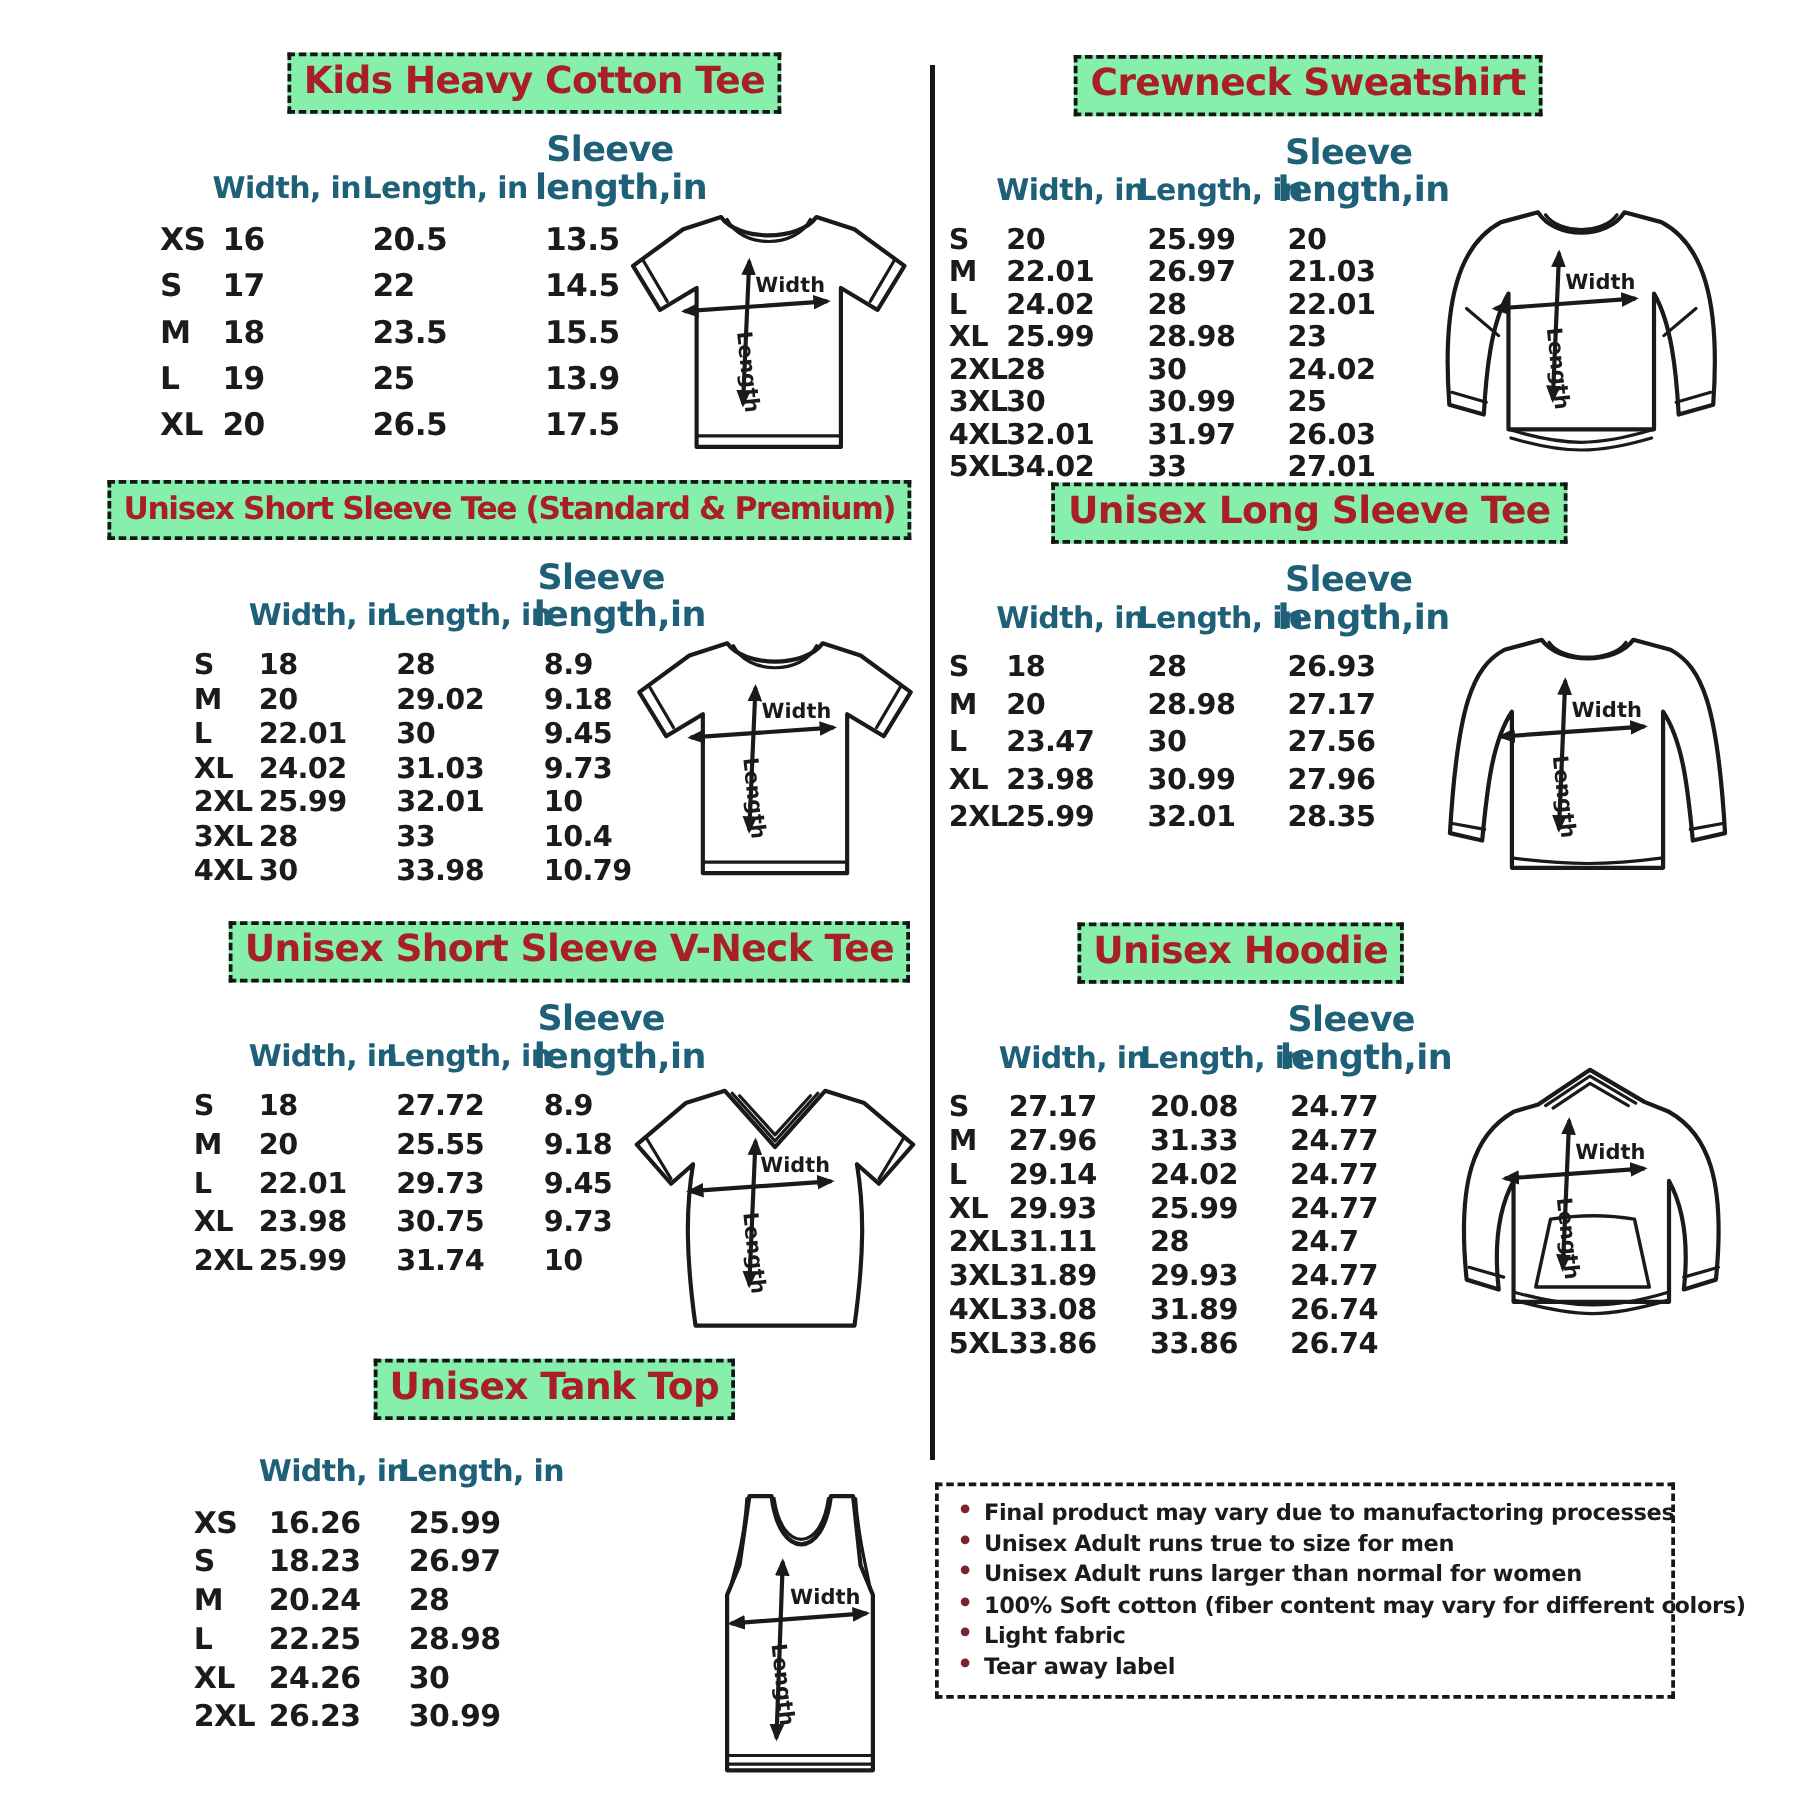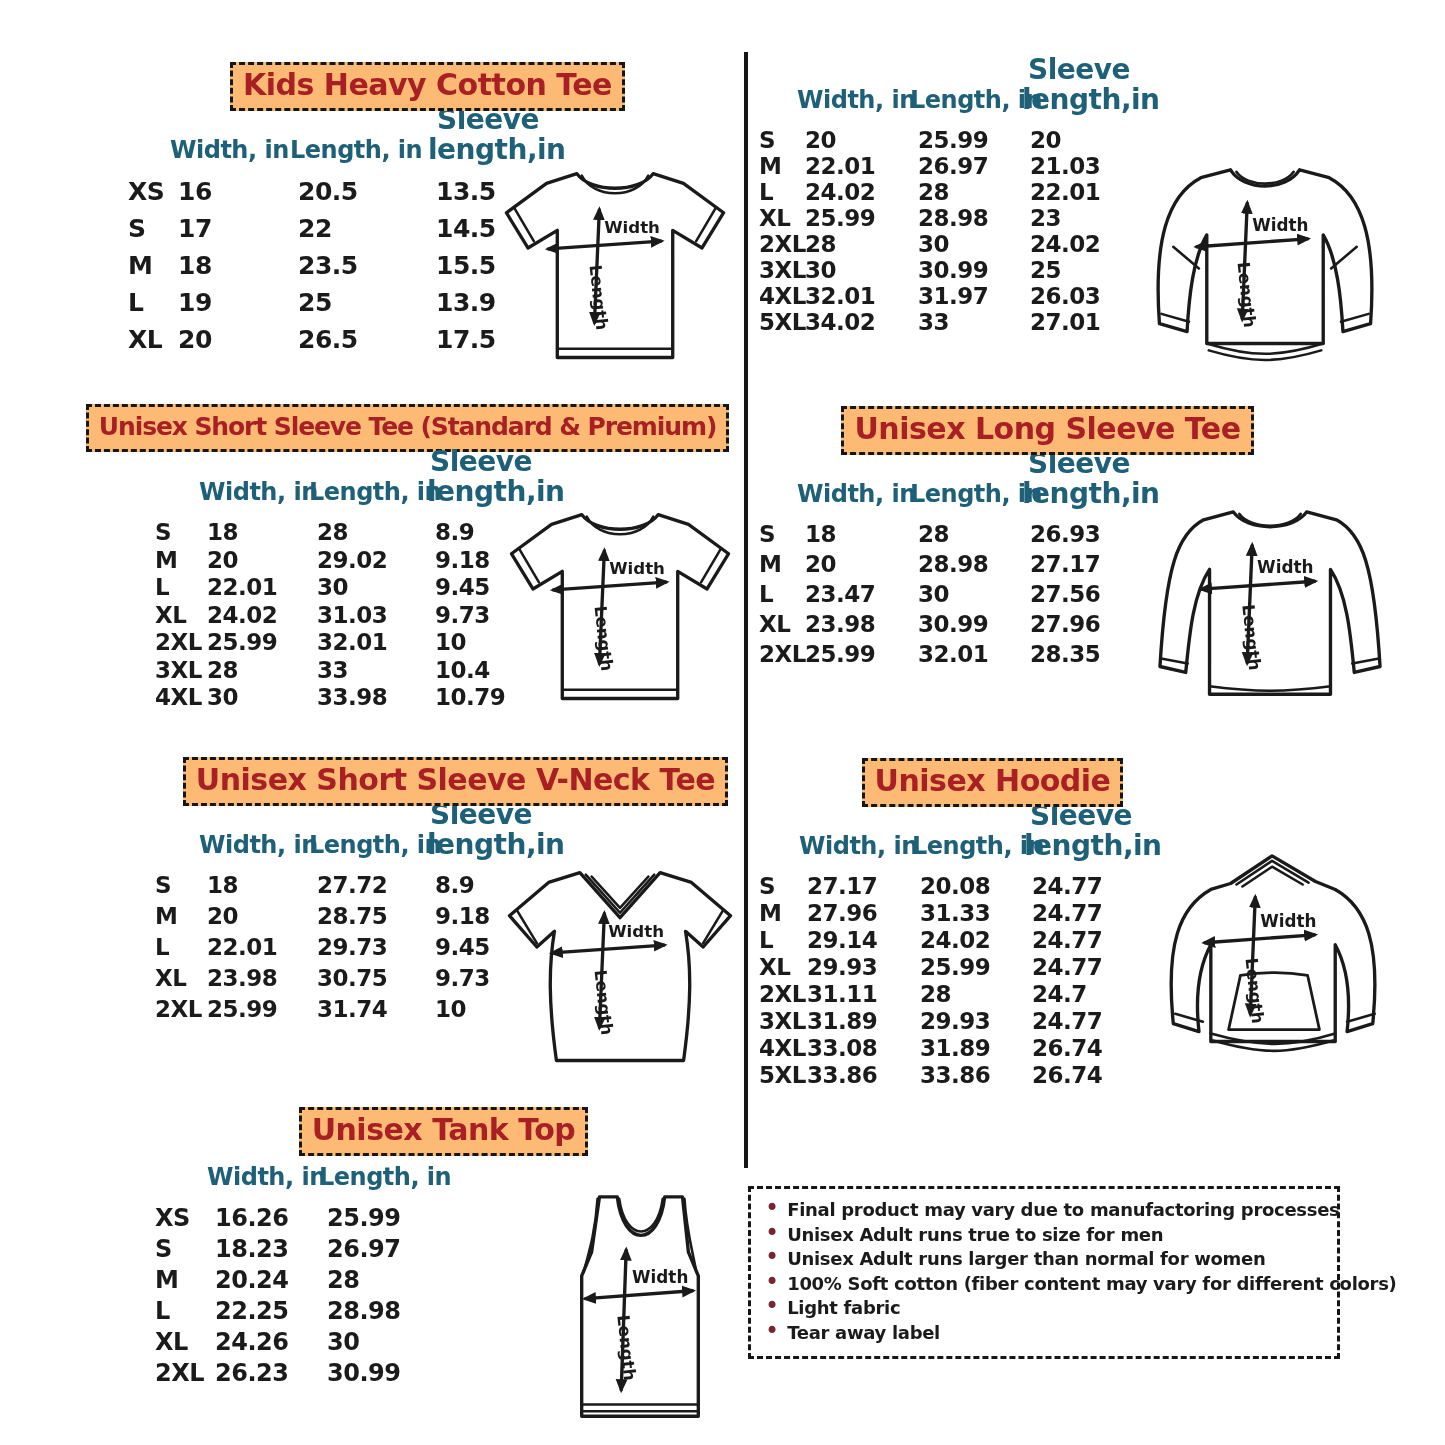--- a/index.html
+++ b/index.html
@@ -1,22 +1,22 @@
 <!DOCTYPE html>
 <html><head>
 <meta charset="utf-8">
 <style>
   html,body{margin:0;padding:0;background:#fff;}
   .page{position:relative;width:1445px;height:1445px;background:#ffffff;overflow:hidden;
         font-family:"DejaVu Sans","Liberation Sans",sans-serif;color:#1b1b1b;}
   .divider{position:absolute;left:744px;top:52px;width:4px;height:1116px;background:#161616;}
   .panel{position:absolute;}
   .title-row{text-align:center;height:52px;}
-  .title-box{display:inline-block;border:3px dashed #161616;padding:2px 10px 6px;background:#fdba74;
-             color:#a81f24;font-size:30px;font-weight:700;letter-spacing:-0.5px;white-space:nowrap;margin-top:20px;}
+  .title-box{display:inline-block;border:3px dashed #161616;padding:2px 10px 6px;background:#86efac;
+             color:#a81f24;font-size:30px;font-weight:700;letter-spacing:-0.5px;white-space:nowrap;}
   .title-sm{font-size:25px;letter-spacing:-1.1px;padding-top:5px;padding-bottom:8px;}
   .thead{display:grid;align-items:end;margin-top:6px;color:#1e6078;font-weight:700;font-size:24px;height:64px;}
   .thead .h{letter-spacing:-0.5px;white-space:nowrap;margin-left:-8px;}
   .h-sleeve{font-size:28px;line-height:1.05;text-align:center;margin-left:-4px;}
   .h-sleeve span{display:block;}
   .size-table{display:grid;margin-top:14px;font-weight:700;}
   .trow{display:contents;}
   .cell{height:var(--rh,30px);line-height:1.1;font-size:var(--fs,23px);letter-spacing:-0.5px;white-space:nowrap;}
   .kids-grid{grid-template-columns:50px 120px 138px 112px;margin-left:58px;--rh:37px;--fs:25px;}
   .std-grid{grid-template-columns:52px 110px 118px 100px;margin-left:85px;--rh:27.5px;}
@@ -80,20 +80,23 @@
       <g>
         <line x1="104" y1="170" x2="109" y2="55" marker-start="url(#ah)" marker-end="url(#ah)"></line>
         <line x1="57" y1="95" x2="172" y2="87" marker-start="url(#ah)" marker-end="url(#ah)"></line>
         <text x="114" y="79">Width</text>
         <text x="99" y="112" transform="rotate(84 99 112)">Length</text>
       </g>
     </svg>
   </section>
 
   <section class="panel" style="left:755px;top:44px;width:645px;">
+    <div class="title-row">
+      <div class="title-box" style="transform:translateX(-31px)"><span>Crewneck Sweatshirt</span></div>
+    </div>
     <div class="thead crew-grid">
       <span class="cell"></span>
       <span class="h">Width, in</span>
       <span class="h">Length, in</span>
       <span class="h h-sleeve">
           <span>Sleeve</span>
           <span>length,in</span>
         </span>
     </div>
     <div class="size-table crew-grid">
@@ -204,21 +207,21 @@
       <span class="cell"></span>
       <span class="h">Width, in</span>
       <span class="h">Length, in</span>
       <span class="h h-sleeve">
           <span>Sleeve</span>
           <span>length,in</span>
         </span>
     </div>
     <div class="size-table vneck-grid">
         <div class="trow"><span class="cell cell-size">S</span><span class="cell cell-width">18</span><span class="cell cell-length">27.72</span><span class="cell cell-sleeve">8.9</span></div>
-        <div class="trow"><span class="cell cell-size">M</span><span class="cell cell-width">20</span><span class="cell cell-length">28.75</span><span class="cell cell-sleeve">9.18</span></div>
+        <div class="trow"><span class="cell cell-size">M</span><span class="cell cell-width">20</span><span class="cell cell-length">25.55</span><span class="cell cell-sleeve">9.18</span></div>
         <div class="trow"><span class="cell cell-size">L</span><span class="cell cell-width">22.01</span><span class="cell cell-length">29.73</span><span class="cell cell-sleeve">9.45</span></div>
         <div class="trow"><span class="cell cell-size">XL</span><span class="cell cell-width">23.98</span><span class="cell cell-length">30.75</span><span class="cell cell-sleeve">9.73</span></div>
         <div class="trow"><span class="cell cell-size">2XL</span><span class="cell cell-width">25.99</span><span class="cell cell-length">31.74</span><span class="cell cell-sleeve">10</span></div>
       </div>
     <svg class="garment" style="right:0;top:120px;" width="250" height="225" viewBox="0 0 250 230">
       <path class="body" d="M84,16 L52,26 L12,60 L40,92 L58,76 C52,112 52,150 60,208 L190,208 C198,150 198,112 192,76 L210,92 L238,60 L198,26 L166,16 L125,62 Z"></path>
       <path class="det" d="M90,18 L125,57 L160,18"></path>
       <path class="det" d="M96,20 L125,52 L154,20"></path>
       <path class="det" d="M20,55 L40,88"></path>
       <path class="det" d="M230,55 L210,88"></path>

